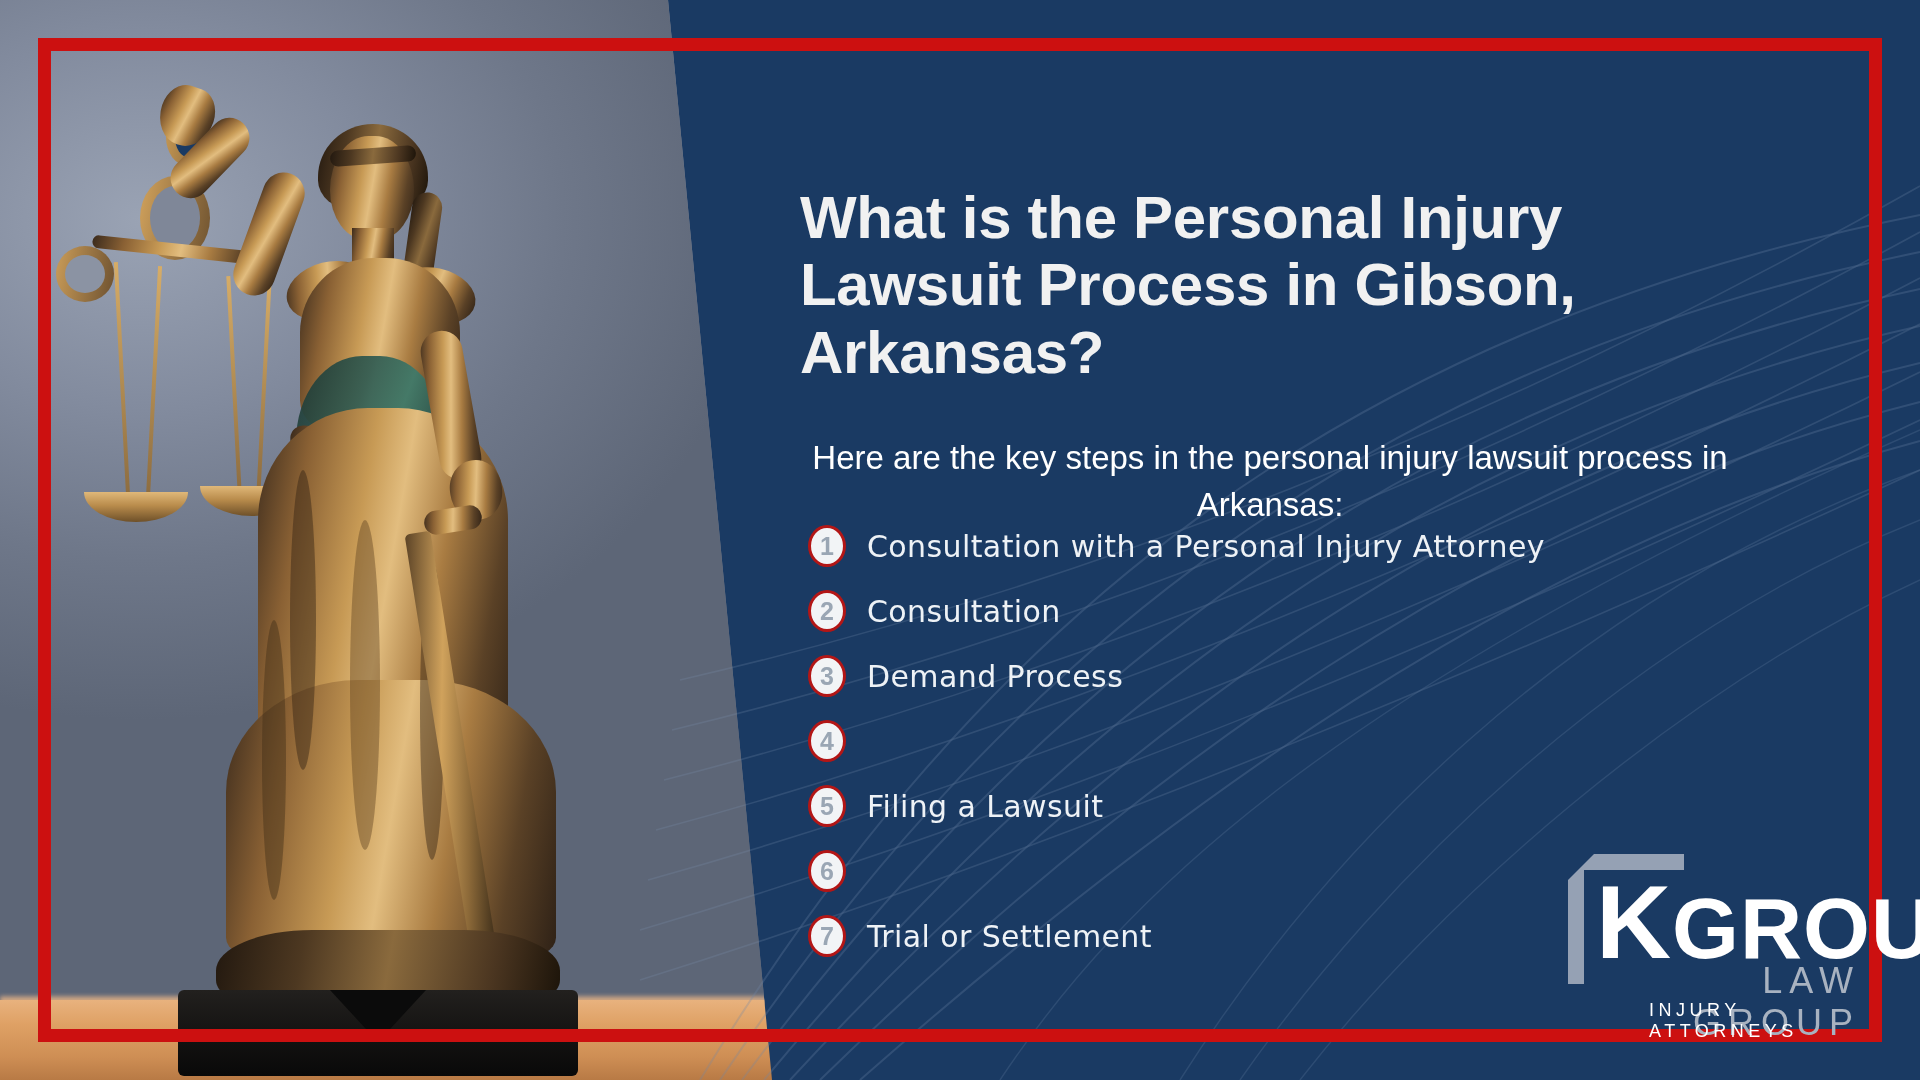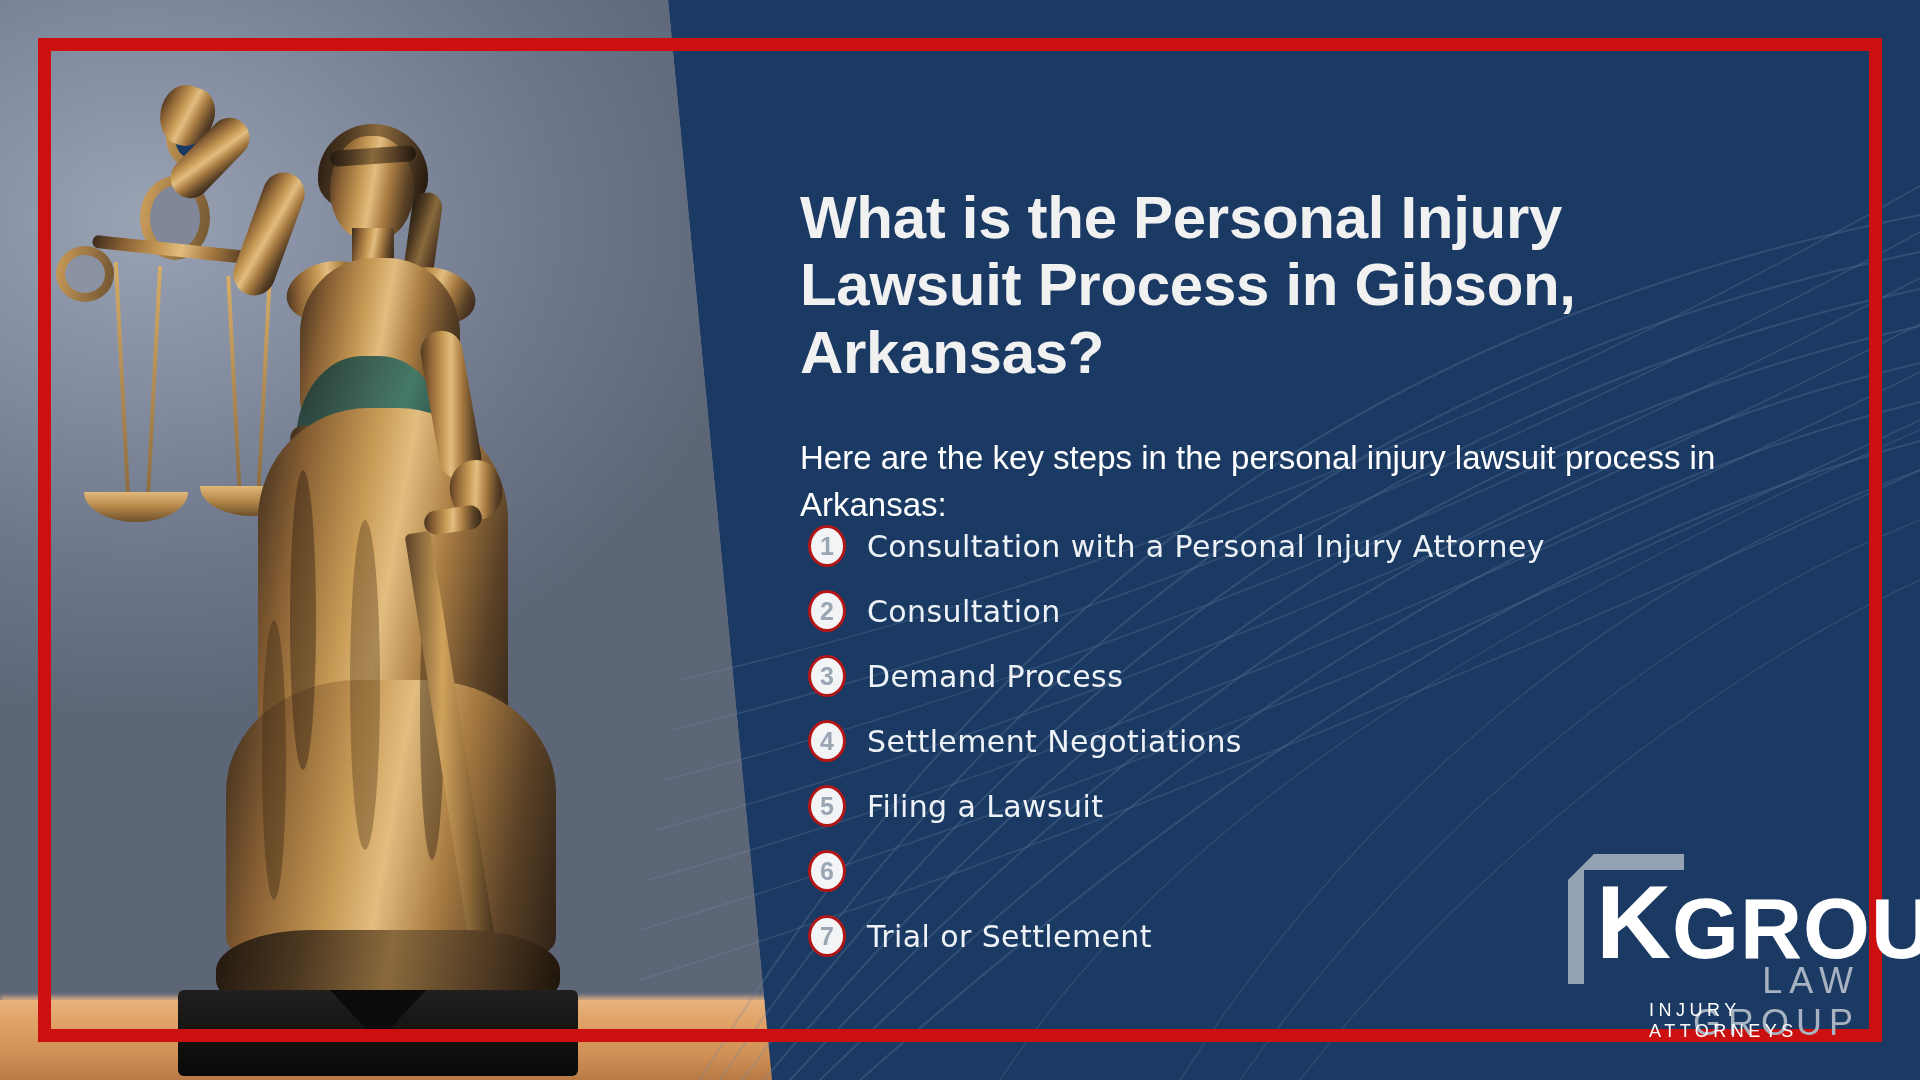--- a/index.html
+++ b/index.html
@@ -106,21 +106,21 @@
   #content{
     position:absolute;left:800px;top:0;width:1120px;height:1080px;margin-top:40px;
   }
   #title{
     position:absolute;left:0;top:104px;width:920px;
     font-size:60px;font-weight:700;line-height:1.12;color:#f1f1f1;
     letter-spacing:-.3px;
   }
   #subtitle{
     position:absolute;left:0;top:362px;width:940px;
-    font-size:33px;font-weight:400;line-height:1.42;color:#ffffff;
+    font-size:33px;font-weight:400;line-height:1.42;color:#ffffff;text-align:center;
   }
   #steps{position:absolute;left:8px;top:482px;width:1000px;}
   .step{display:flex;align-items:center;height:48px;margin-bottom:17px;}
   .badge{
     flex:0 0 auto;width:38px;height:42px;border-radius:50%;
     background:#f2f4f6;border:3.5px solid #b31616;
     display:flex;align-items:center;justify-content:center;
     font-size:25px;font-weight:700;color:#9aa6b4;
     font-family:"Liberation Sans", sans-serif;
   }
@@ -255,21 +255,20 @@
       <div class="step">
         <div class="badge">2</div>
         <div class="step-label">Consultation</div>
       </div>
       <div class="step">
         <div class="badge">3</div>
         <div class="step-label">Demand Process</div>
       </div>
       <div class="step">
         <div class="badge">4</div>
-        <div class="step-label">Settlement Negotiations</div>
       </div>
       <div class="step">
         <div class="badge">5</div>
         <div class="step-label">Filing a Lawsuit</div>
       </div>
       <div class="step">
         <div class="badge">6</div>
       </div>
       <div class="step">
         <div class="badge">7</div>

